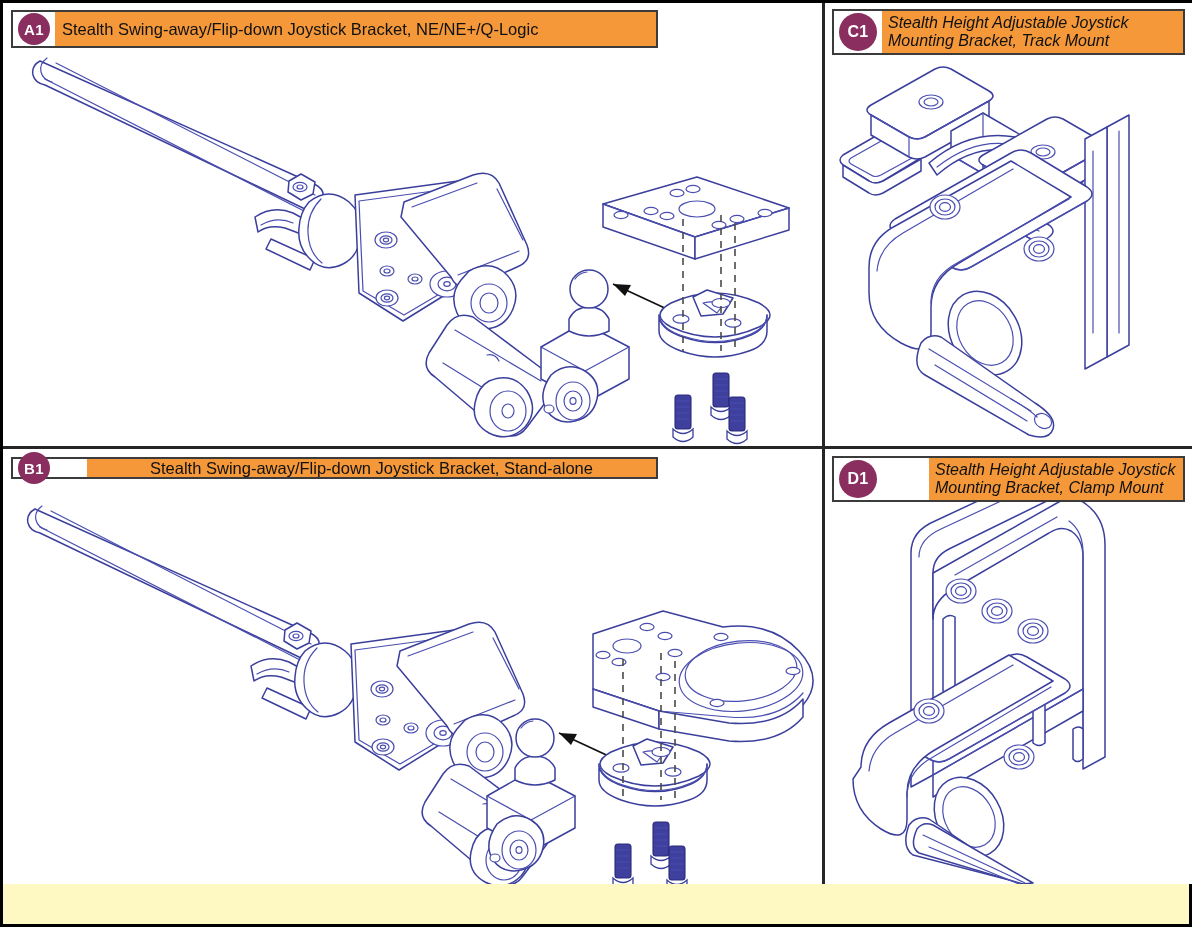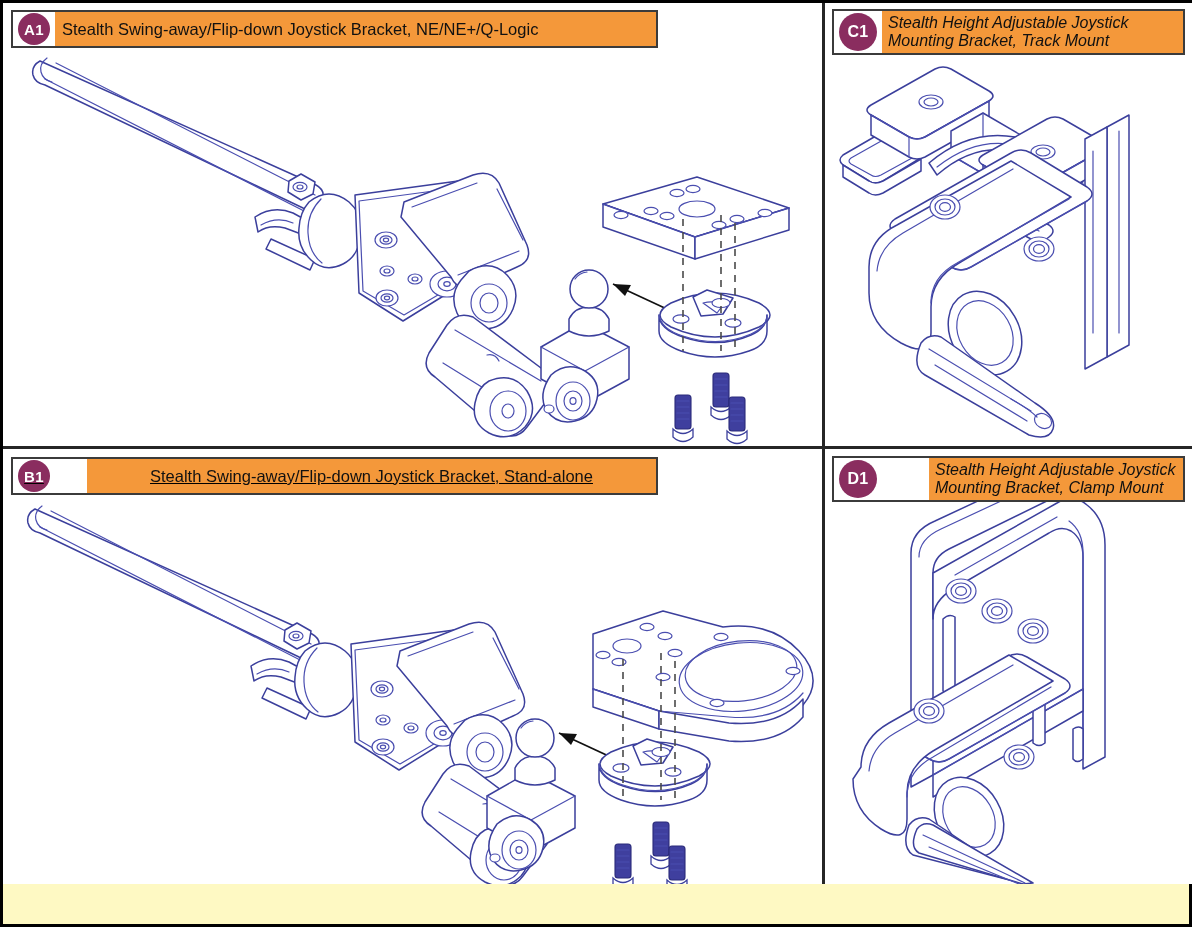--- a/index.html
+++ b/index.html
@@ -18,21 +18,21 @@
   .panel{position:relative;overflow:hidden;background:#fff;}
   .panel.a{grid-column:1;grid-row:1;}
   .panel.b{grid-column:1;grid-row:3;}
   .panel.c{grid-column:3;grid-row:1;}
   .panel.d{grid-column:3;grid-row:3;}
 
   
   .hdr{position:absolute;top:7px;left:8px;display:flex;align-items:stretch;
        border:2px solid #3b3b3b;background:#fff;box-sizing:border-box;}
   .panel.a .hdr{width:647px;height:38px;}
-  .panel.b .hdr{top:8px;width:647px;height:38px;text-decoration:underline;}
+  .panel.b .hdr{top:8px;width:647px;height:22px;}
   .panel.c .hdr{top:6px;left:7px;width:353px;height:46px;}
   .panel.d .hdr{top:7px;left:7px;width:353px;height:46px;gap:47px;}
 
   .badge-cell{flex:0 0 auto;display:flex;align-items:center;justify-content:center;
               background:#fff;padding:0 5px;}
   .badge{border-radius:50%;background:#8a2d5f;color:#fff;display:flex;
          align-items:center;justify-content:center;font-weight:bold;
          letter-spacing:.3px;line-height:1;}
   .panel.a .badge,.panel.b .badge{width:32px;height:32px;font-size:15px;}
   .panel.c .badge,.panel.d .badge{width:38px;height:38px;font-size:16px;}

